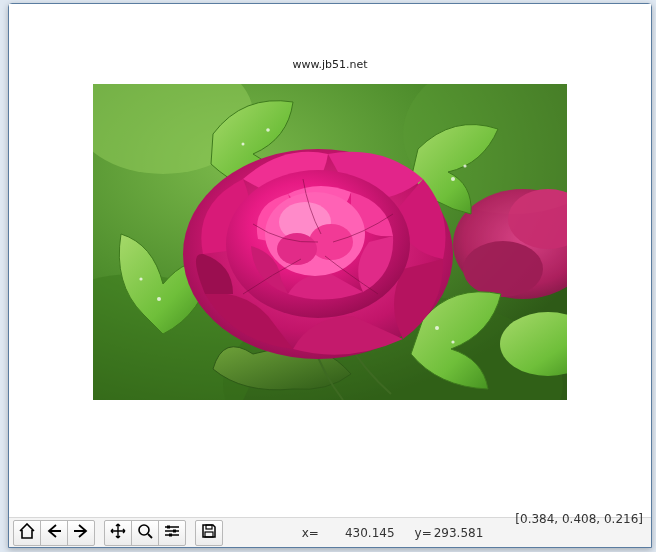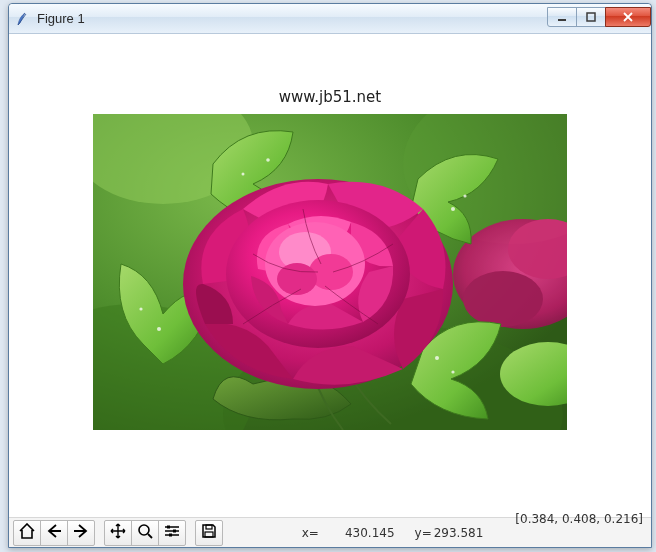--- a/index.html
+++ b/index.html
@@ -73,21 +73,21 @@
     position: absolute;
     left: 0; right: 0; top: 4px; bottom: 30px;
     background: #fff;
   }
   .plot-title {
     position: absolute;
     left: 0; right: 0;
     top: 50px;
     text-align: center;
     font-family: "DejaVu Sans", "Segoe UI", sans-serif;
-    font-size: 15px;
+    font-size: 11px;
     color: #222;
   }
   .axes-image {
     position: absolute;
     left: 84px;
     top: 76px;
     width: 474px;
     height: 316px;
     overflow: hidden;
   }
@@ -126,46 +126,20 @@
   .status span { white-space: pre; }
   .status .xy { margin-right: 32px; }
   .status .xylabel { margin-right: 2px; }
   .status .xyval { margin-right: 20px; margin-left: 24px; }
 </style>
 </head>
 <body>
 
 <div class="window">
 
-  <div class="titlebar">
-    <span class="app-icon">
-      <svg width="16" height="16" viewBox="0 0 16 16">
-        <path d="M3 14 C3 14 4 6 10 2 C10 2 7 8 5 12 Z" fill="#4a7bd1" stroke="#2a4e8f" stroke-width="0.6"></path>
-        <path d="M3 14 L11 3" stroke="#2a4e8f" stroke-width="0.8" fill="none"></path>
-      </svg>
-    </span>
-    <span class="title">Figure 1</span>
-    <div class="winbtns">
-      <div class="winbtn min">
-        <svg width="10" height="10" viewBox="0 0 10 10">
-            <rect x="1" y="7" width="8" height="2" fill="#3b3b3b"></rect>
-          </svg>
-      </div>
-      <div class="winbtn">
-        <svg width="10" height="10" viewBox="0 0 10 10">
-            <rect x="1" y="1" width="8" height="8" fill="none" stroke="#3b3b3b" stroke-width="1.5"></rect>
-          </svg>
-      </div>
-      <div class="winbtn close">
-        <svg width="12" height="10" viewBox="0 0 12 10">
-            <path d="M2 1 L10 9 M10 1 L2 9" stroke="#fff" stroke-width="1.8"></path>
-          </svg>
-      </div>
-    </div>
-  </div>
 
   <div class="client">
 
     <div class="canvas">
       <div class="plot-title">www.jb51.net</div>
 
       <div class="axes-image">
         <svg viewBox="0 0 474 316" preserveAspectRatio="none">
           <defs>
             <radialGradient id="bokeh" cx="30%" cy="25%" r="80%">

